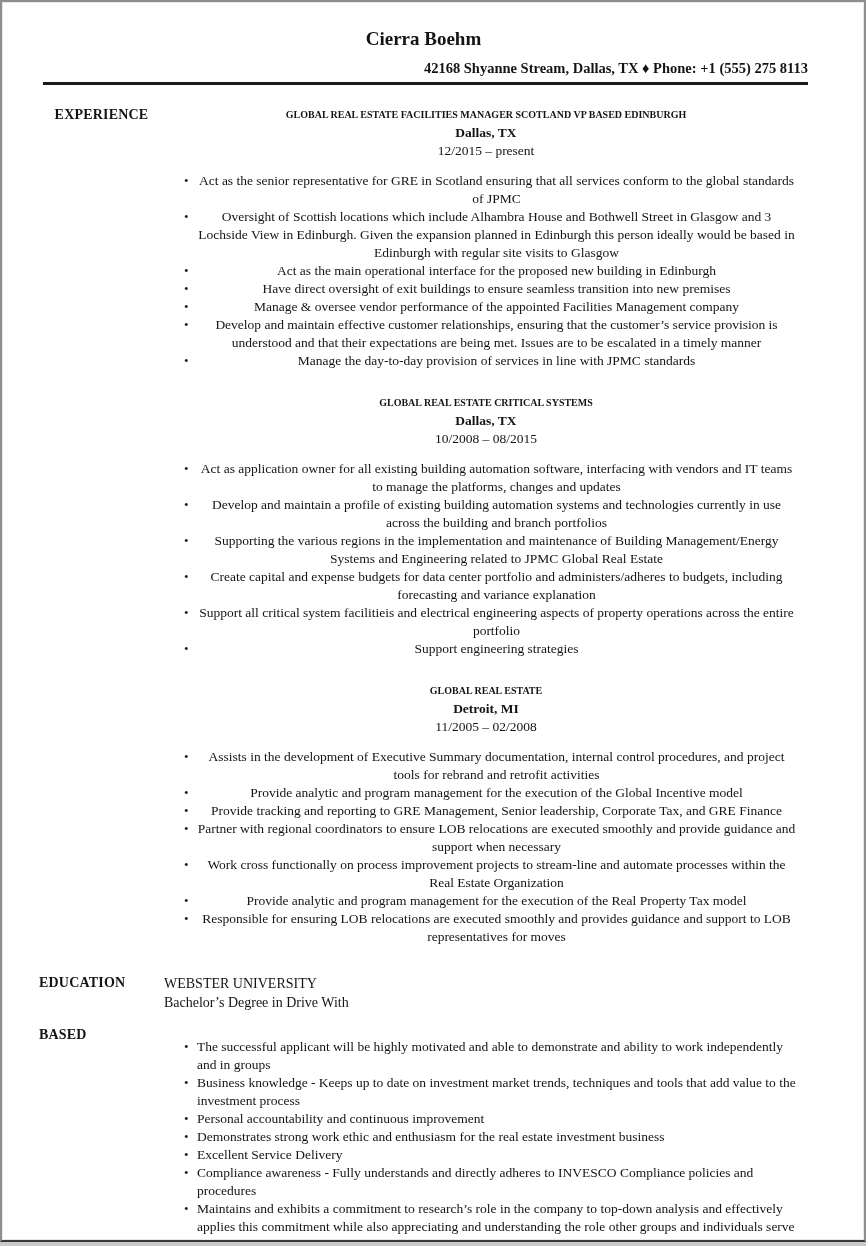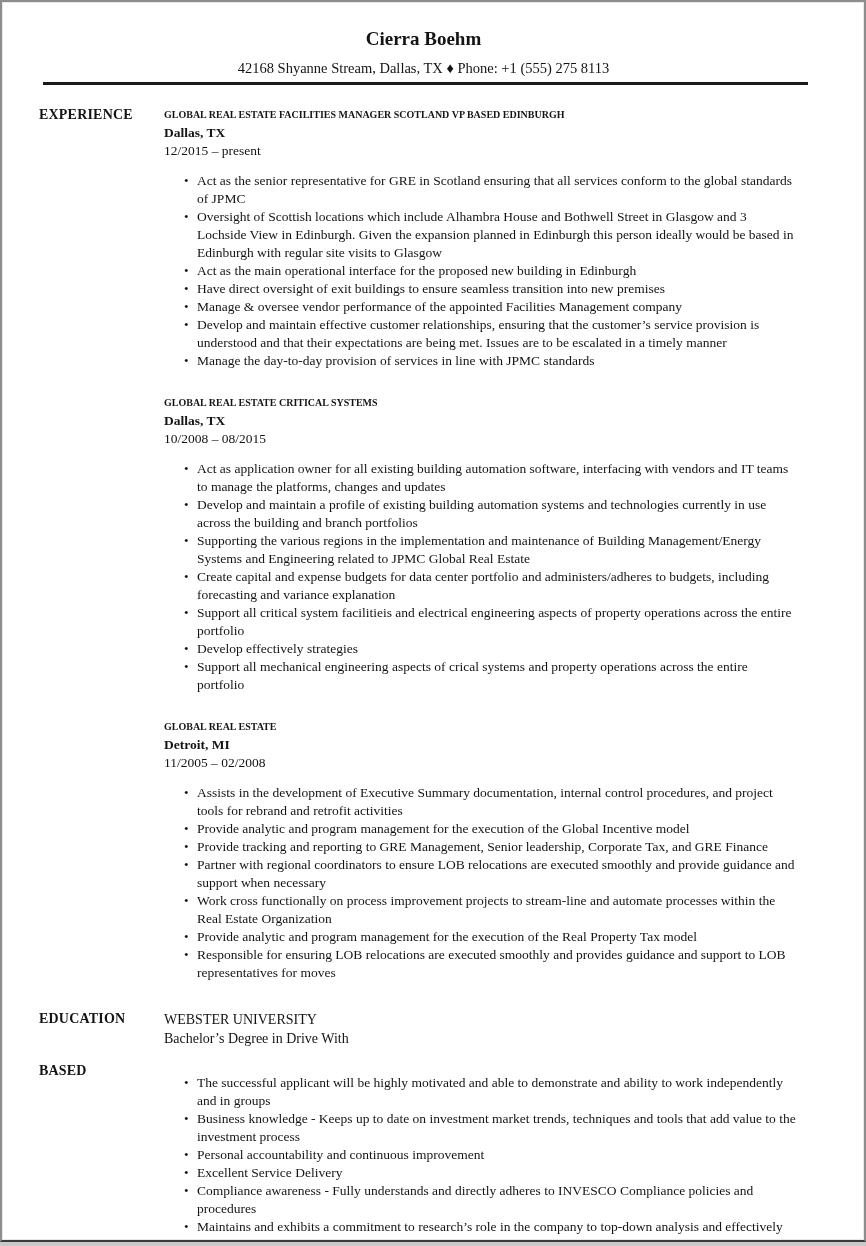--- a/index.html
+++ b/index.html
@@ -20,36 +20,36 @@
     padding: 26px 56px 0 37px;
     overflow: hidden;
   }
   .name {
     text-align: center;
     font-weight: bold;
     font-size: 19px;
     line-height: 22px;
   }
   .contact {
-    text-align: center;
-    font-weight: normal;
+    text-align: right;
+    font-weight: bold;
     font-size: 14.5px;
     line-height: 17px;
     margin-top: 10px;
   }
   .rule {
     height: 3px;
     background: #1a1a1a;
     margin: 5px 0 0 4px;
   }
   .row {
     display: grid;
     grid-template-columns: 125px 1fr;
   }
-  .row-experience { margin-top: 21px; }
+  .row-experience { margin-top: 21px; text-align: center; }
   .row-education  { margin-top: 16px; }
   .row-skills     { margin-top: 14px; }
   .label {
     font-weight: bold;
     font-size: 14px;
     line-height: 18px;
     letter-spacing: 0.2px;
   }
   .job + .job { margin-top: 24px; }
   .job-title {
@@ -123,22 +123,21 @@
       <article class="job">
         <h3 class="job-title">GLOBAL REAL ESTATE CRITICAL SYSTEMS</h3>
         <div class="job-location">Dallas, TX</div>
         <div class="job-dates">10/2008 – 08/2015</div>
         <ul class="bullets">
           <li>Act as application owner for all existing building automation software, interfacing with vendors and IT teams to manage the platforms, changes and updates</li>
           <li>Develop and maintain a profile of existing building automation systems and technologies currently in use across the building and branch portfolios</li>
           <li>Supporting the various regions in the implementation and maintenance of Building Management/Energy Systems and Engineering related to JPMC Global Real Estate</li>
           <li>Create capital and expense budgets for data center portfolio and administers/adheres to budgets, including forecasting and variance explanation</li>
           <li>Support all critical system facilitieis and electrical engineering aspects of property operations across the entire portfolio</li>
-          <li>Develop effectively strategies</li>
-          <li>Support all mechanical engineering aspects of crical systems and property operations across the entire portfolio</li>
+          <li>Support engineering strategies</li>
         </ul>
       </article>
 
       <article class="job">
         <h3 class="job-title">GLOBAL REAL ESTATE</h3>
         <div class="job-location">Detroit, MI</div>
         <div class="job-dates">11/2005 – 02/2008</div>
         <ul class="bullets">
           <li>Assists in the development of Executive Summary documentation, internal control procedures, and project tools for rebrand and retrofit activities</li>
           <li>Provide analytic and program management for the execution of the Global Incentive model</li>
@@ -161,20 +160,21 @@
     </div>
   </section>
 
   <section class="row row-skills">
     <div class="label">BASED</div>
     <div class="content">
       <ul class="bullets">
         <li>The successful applicant will be highly motivated and able to demonstrate and ability to work independently and in groups</li>
         <li>Business knowledge - Keeps up to date on investment market trends, techniques and tools that add value to the investment process</li>
         <li>Personal accountability and continuous improvement</li>
+        <li>Demonstrates strong work ethic and enthusiasm for the real estate investment business</li>
         <li>Excellent Service Delivery</li>
         <li>Compliance awareness - Fully understands and directly adheres to INVESCO Compliance policies and procedures</li>
         <li>Maintains and exhibits a commitment to research’s role in the company to top-down analysis and effectively applies this commitment while also appreciating and understanding the role other groups and individuals serve</li>
       </ul>
     </div>
   </section>
 
 </div>
 
 </body></html>

